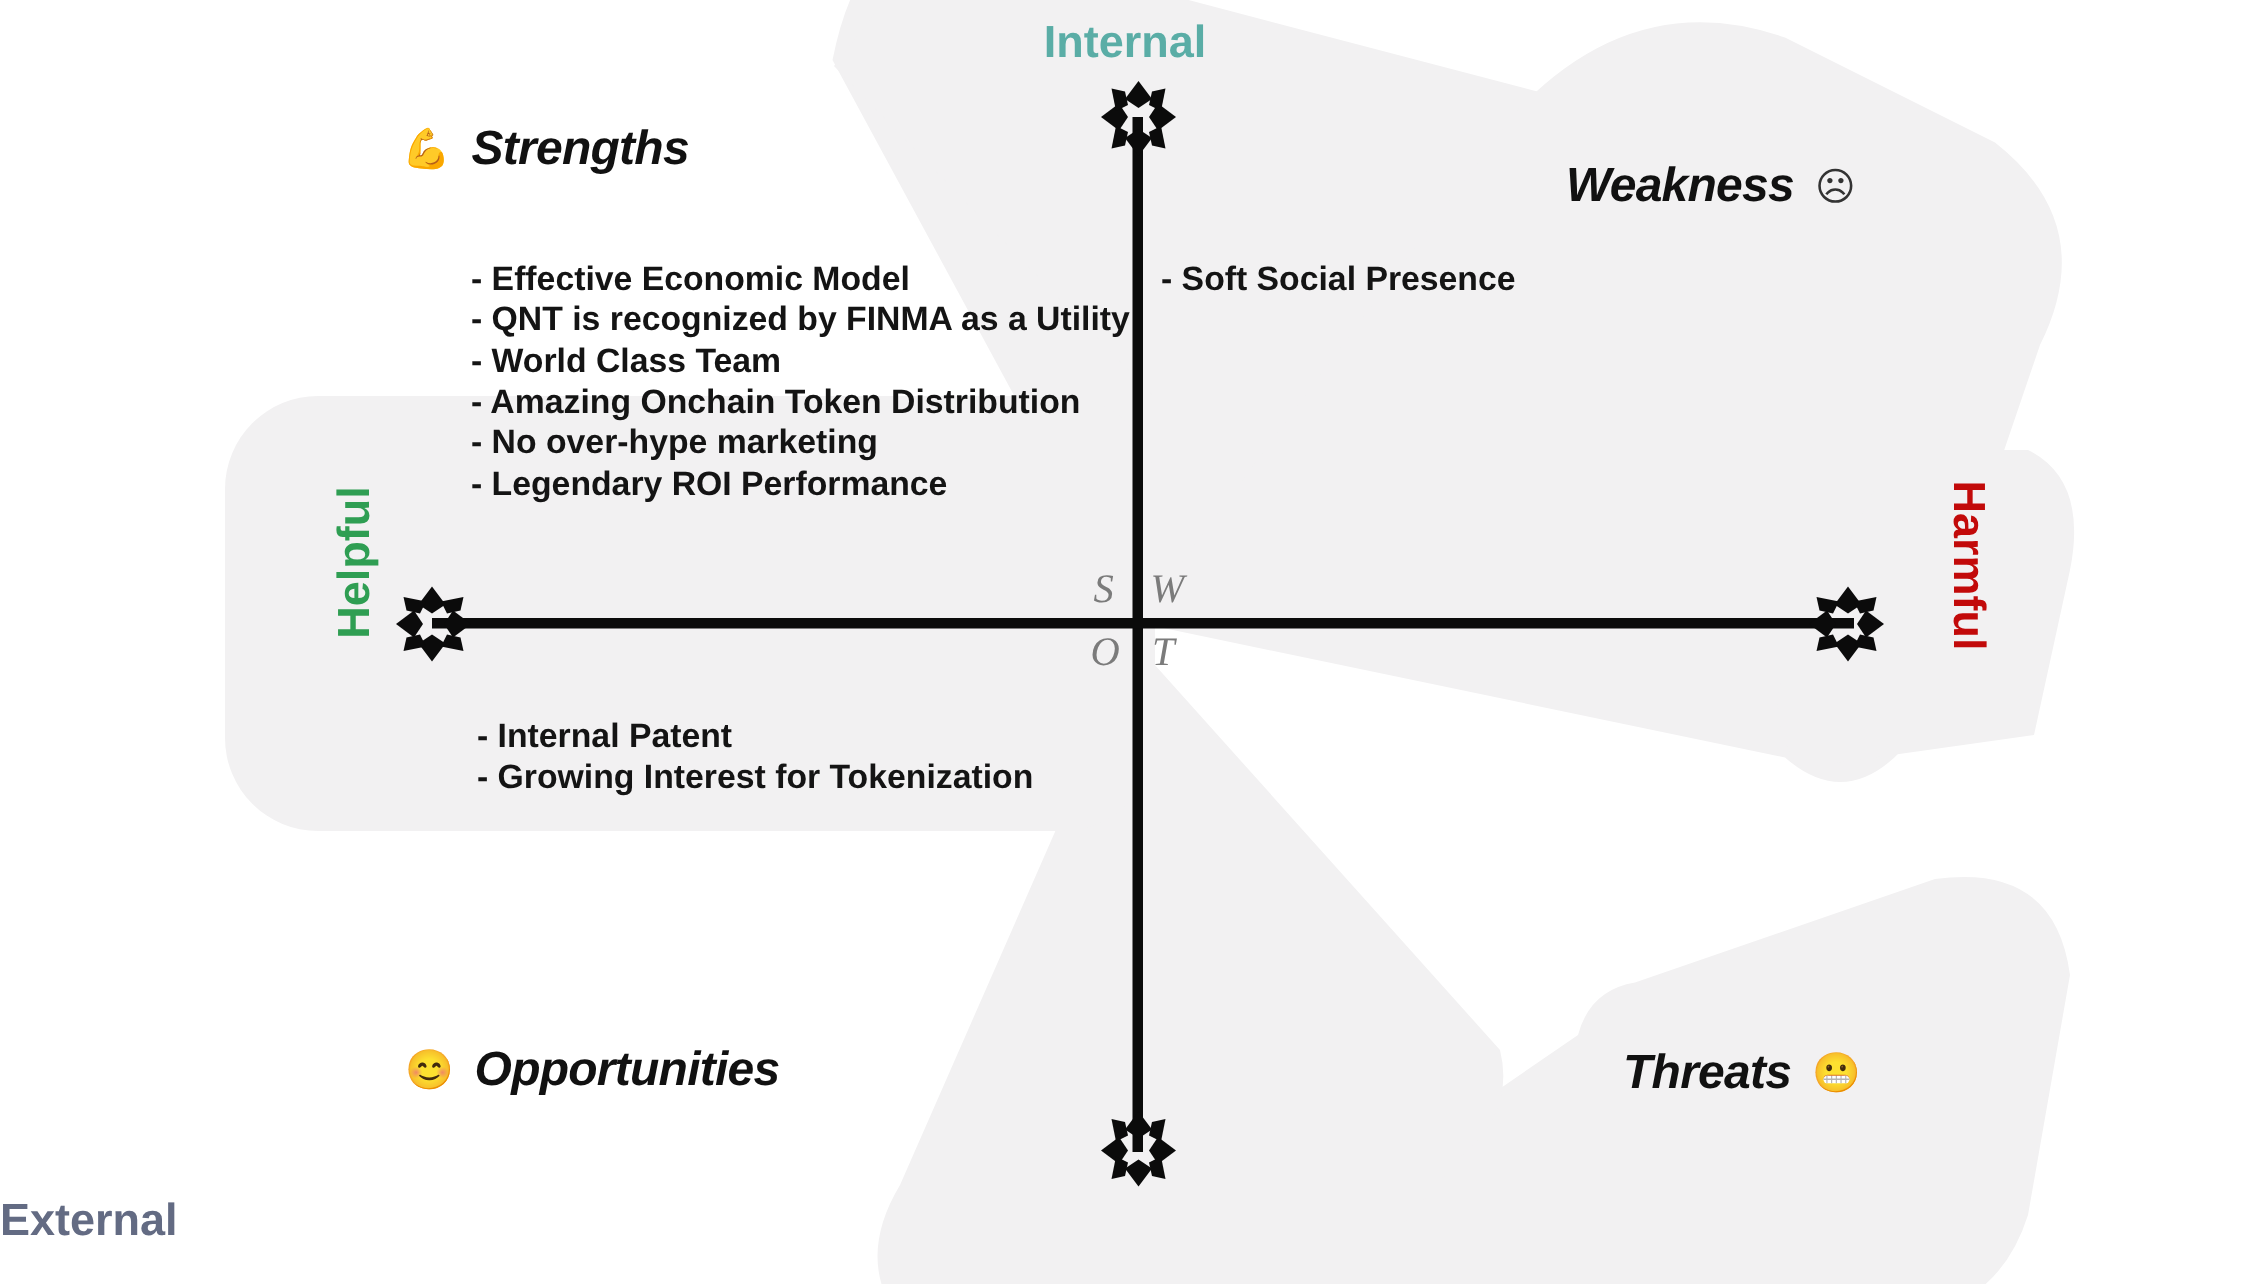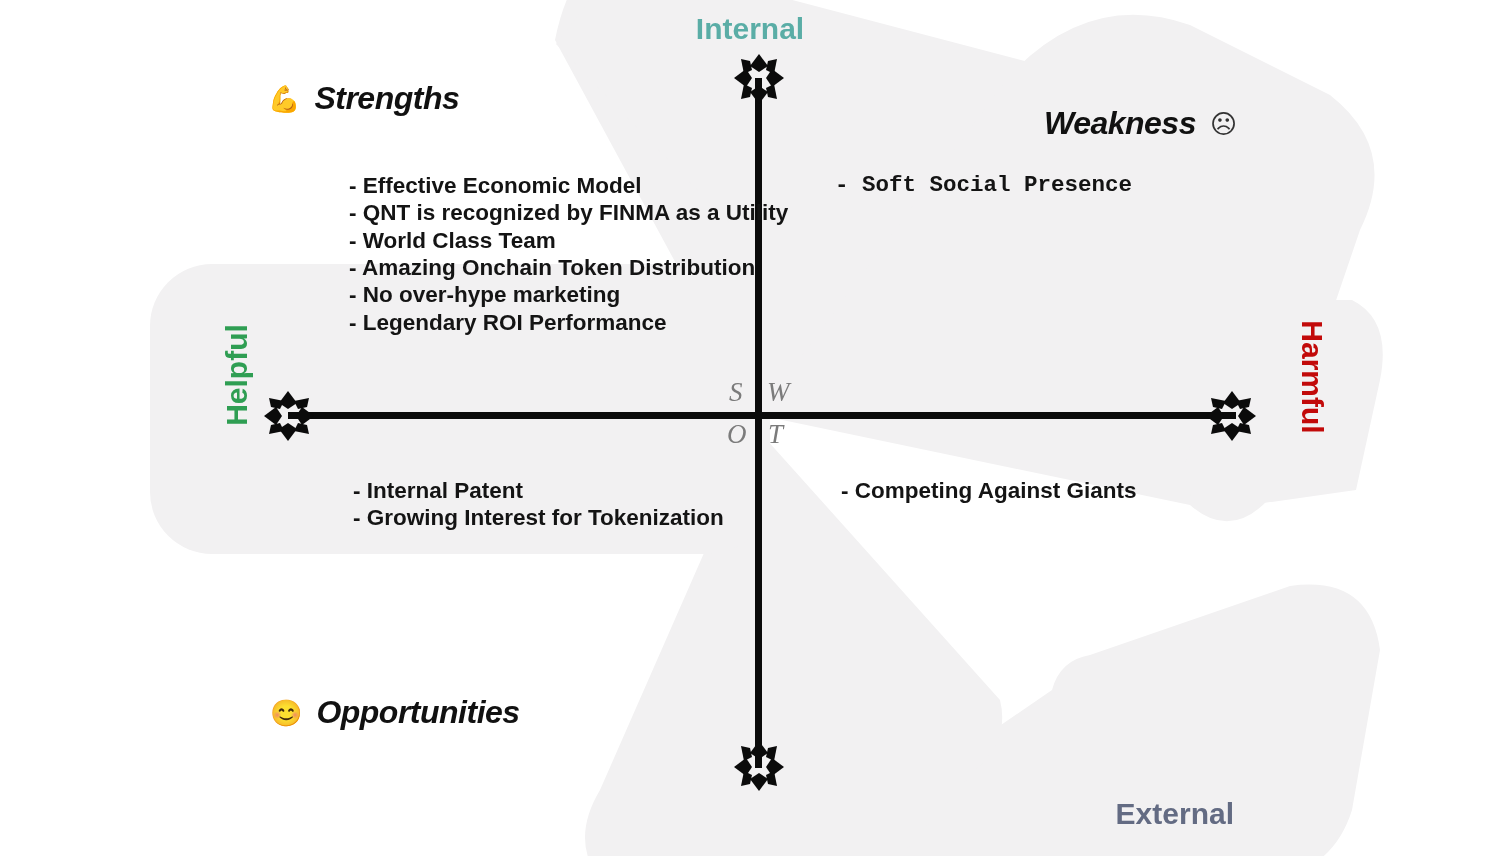--- a/index.html
+++ b/index.html
@@ -63,21 +63,21 @@
   .lbl-internal {
     left: 0; top: 12px;
     width: 1500px;
     text-align: center;
     font-size: 30px;
     color: #5aada6;
   }
   .lbl-external {
     left: 0; top: 797px;
     width: 1234px;
-    text-align: right;
+    text-align: left;
     font-size: 30px;
     color: #636b83;
   }
   .lbl-helpful {
     left: 186px; top: 358px;
     font-size: 30px;
     color: #2f9e53;
     transform: rotate(-90deg);
     transform-origin: 50% 50%;
   }
@@ -130,24 +130,24 @@
   
   .q-list {
     position: absolute;
     font-size: 22.5px;
     font-weight: bold;
     color: #141414;
     line-height: 1.215;
     white-space: nowrap;
   }
   .list-strengths     { left: 314px; top: 172px; }
-  .list-weakness      { left: 800px; top: 172px; font-family: Liberation Mono, monospace; }
+  .list-weakness      { left: 774px; top: 172px; }
   .list-opportunities { left: 318px; top: 477px; }
   .list-threats       { left: 806px; top: 477px; }
-  .q-list .row { display: block; margin-left: 35px; }
+  .q-list .row { display: block; }
 </style>
 </head>
 <body>
 
 <div id="canvas">
 
   <svg id="petals" viewBox="0 0 1500 856">
 
     <path d="M 758 415 L 555 40 Q 575 -60 640 -40 L 1040 65 Q 1080 90 1040 130 Z" fill="#f2f1f2"></path>
 
@@ -251,17 +251,18 @@
 
   <div class="q-heading head-opportunities">
     <span class="q-emoji">😊</span>
     <span class="q-title">Opportunities</span>
   </div>
   <div class="q-list list-opportunities">
     <span class="row">- Internal Patent</span>
     <span class="row">- Growing Interest for Tokenization</span>
   </div>
 
-  <div class="q-list list-threats">
-    <span class="row">- Competing Against Giants</span>
+  <div class="q-heading head-threats">
+    <span class="q-title">Threats</span>
+    <span class="q-emoji">😬</span>
   </div>
 
 </div>
 
 </body></html>

